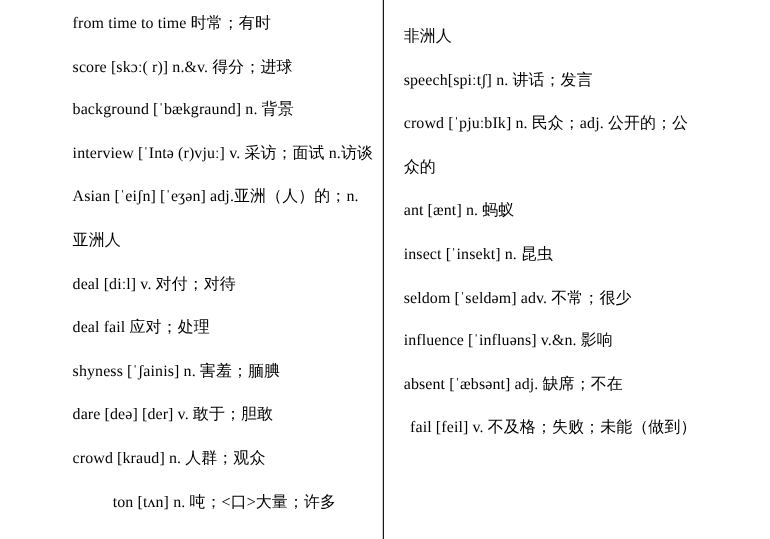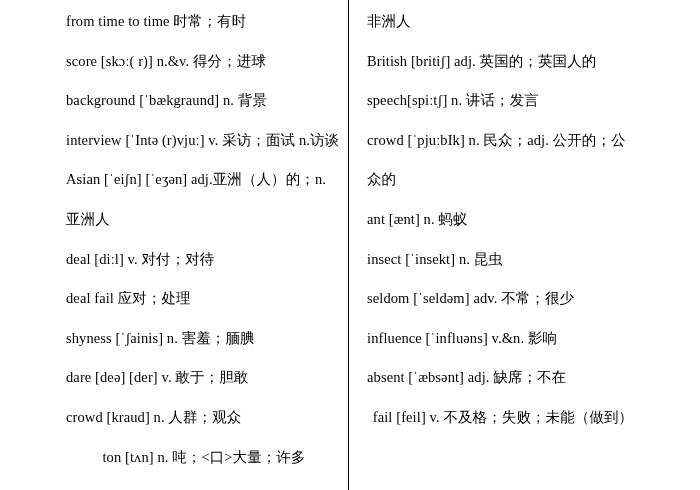--- a/index.html
+++ b/index.html
@@ -30,21 +30,21 @@
   .col {
     box-sizing: border-box;
     position: relative;
   }
   .col-left {
     width: 348px;
     padding: 0 6px 12px 66px;
   }
   .col-right {
     width: 300px;
-    padding: 0 10px 0 18px;
+    padding: 12px 10px 0 18px;
   }
   .divider {
     width: 1px;
     background: #000000;
     height: 490px;
     flex: 0 0 1px;
   }
   .entry {
     font-size: 14.5px;
     line-height: 39.6px;
@@ -84,21 +84,20 @@
       <div class="entry">dare [deə] [der]   v. 敢于；胆敢</div>
       <div class="entry">crowd   [kraud]   n. 人群；观众</div>
       <div class="entry cut-bottom">ton [tʌn]  n. 吨；&lt;口&gt;大量；许多</div>
     </div>
 
     <div class="divider"></div>
 
     <div class="col col-right">
       <div class="top-pad"></div>
       <div class="entry">非洲人</div>
-      <div class="entry">British [britiʃ]   adj. 英国的；英国人的</div>
       <div class="entry">speech[spiːtʃ]   n. 讲话；发言</div>
       <div class="entry wrap">crowd [ˈpjuːbIk]   n. 民众；adj. 公开的；公众的</div>
       <div class="entry">ant [ænt]   n. 蚂蚁</div>
       <div class="entry">insect [ˈinsekt]   n. 昆虫</div>
       <div class="entry">seldom [ˈseldəm]   adv. 不常；很少</div>
       <div class="entry">influence [ˈinfluəns]   v.&amp;n. 影响</div>
       <div class="entry">absent [ˈæbsənt]   adj. 缺席；不在</div>
       <div class="entry cut-bottom">fail [feil]   v. 不及格；失败；未能（做到）</div>
     </div>
 

